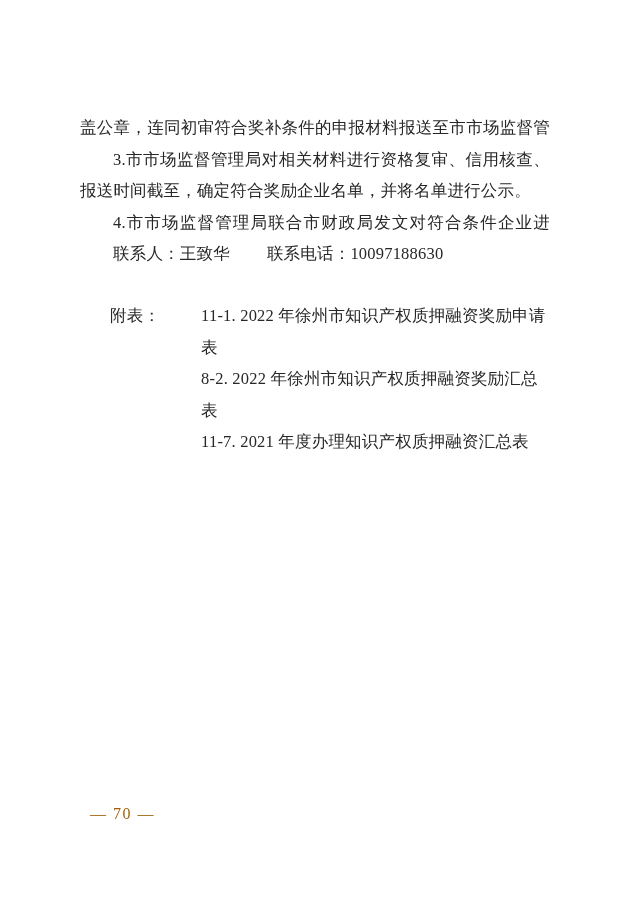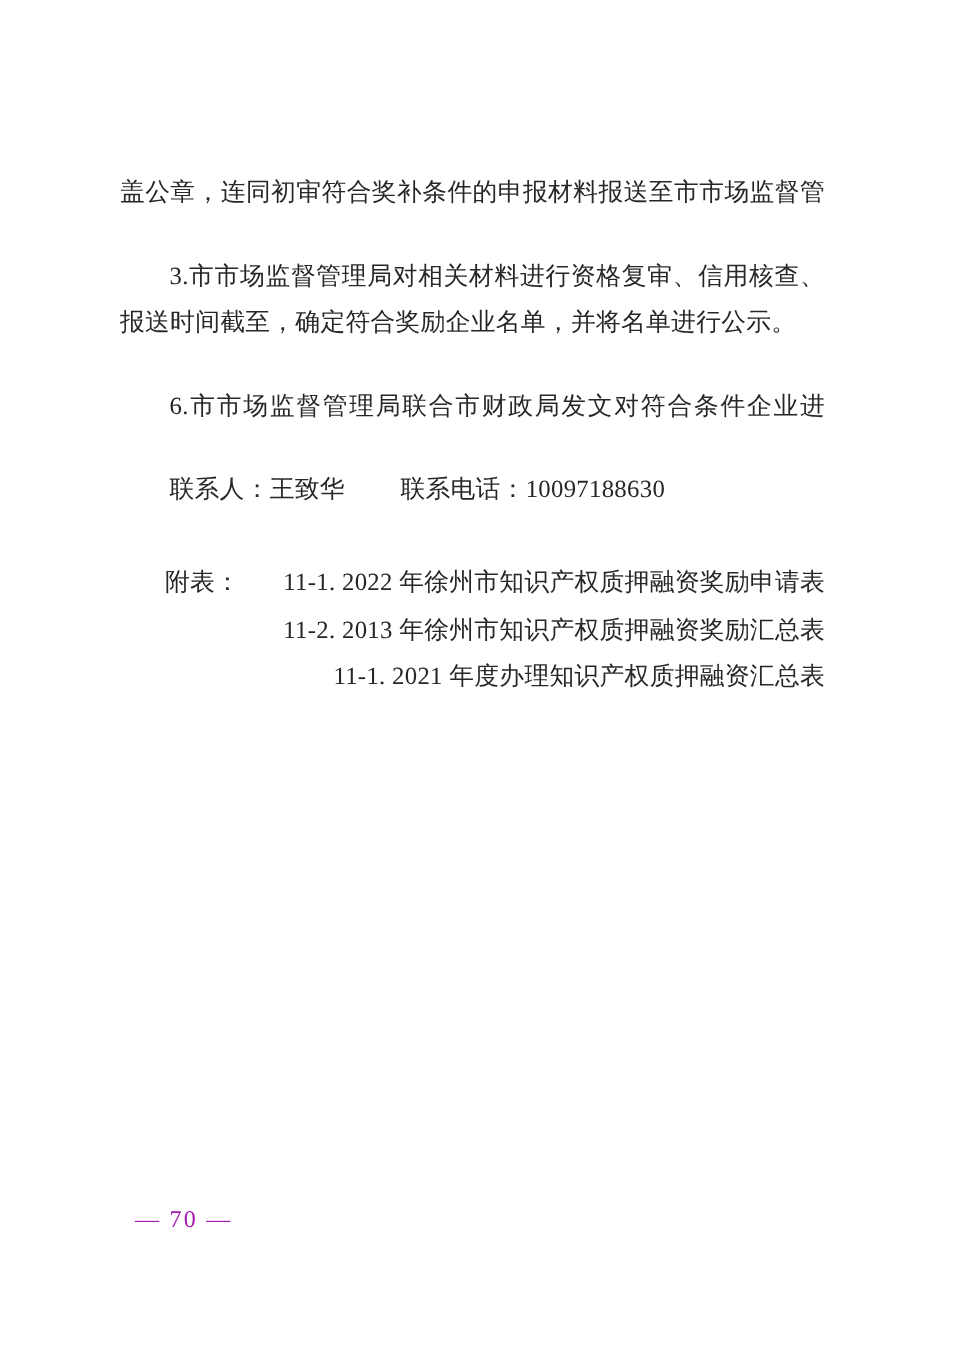--- a/index.html
+++ b/index.html
@@ -33,73 +33,72 @@
   .wrapline {
     white-space: normal;
   }
   .just {
     text-align: justify;
     text-align-last: justify;
     white-space: normal;
   }
   .ind {
     text-indent: 2em;
-    margin-top: 24px;
   }
   .contact-gap {
     display: inline-block;
     width: 37px;
   }
   .attachments {
     display: flex;
     margin-top: 30px;
     padding-left: 30px;
-    text-align: right;
   }
   .attachments .label {
     flex: none;
     margin-right: 6px;
   }
   .attachment-items {
     flex: 1;
+    margin-left: 35px;
   }
   .footer {
     position: absolute;
     left: 90px;
     top: 804px;
     font-size: 16px;
     line-height: 20px;
     letter-spacing: 1.5px;
-    color: #a21caf;
+    color: #a16207;
   }
 </style>
 </head>
 <body>
 
 <div class="page">
 
   <div class="content">
 
     <div class="line just">盖公章，连同初审符合奖补条件的申报材料报送至市市场监督管</div>
 
     <div class="line just ind">3.市市场监督管理局对相关材料进行资格复审、信用核查、</div>
     <div class="line wrapline">报送时间截至，确定符合奖励企业名单，并将名单进行公示。</div>
 
-    <div class="line just ind">6.市市场监督管理局联合市财政局发文对符合条件企业进</div>
+    <div class="line just ind">4.市市场监督管理局联合市财政局发文对符合条件企业进</div>
 
     <div class="line ind">
       <span>联系人：</span><span>王致华</span><span class="contact-gap"></span><span>联系电话：</span><span>10097188630</span>
     </div>
 
     <div class="attachments">
       <span class="label">附表：</span>
       <div class="attachment-items">
         <div class="line wrapline">11-1. 2022 年徐州市知识产权质押融资奖励申请表</div>
-        <div class="line wrapline">11-2. 2013 年徐州市知识产权质押融资奖励汇总表</div>
-        <div class="line wrapline">11-1. 2021 年度办理知识产权质押融资汇总表</div>
+        <div class="line wrapline">8-2. 2022 年徐州市知识产权质押融资奖励汇总表</div>
+        <div class="line wrapline">11-7. 2021 年度办理知识产权质押融资汇总表</div>
       </div>
     </div>
 
   </div>
 
   <div class="footer">— 70 —</div>
 
 </div>
 
 </body></html>

